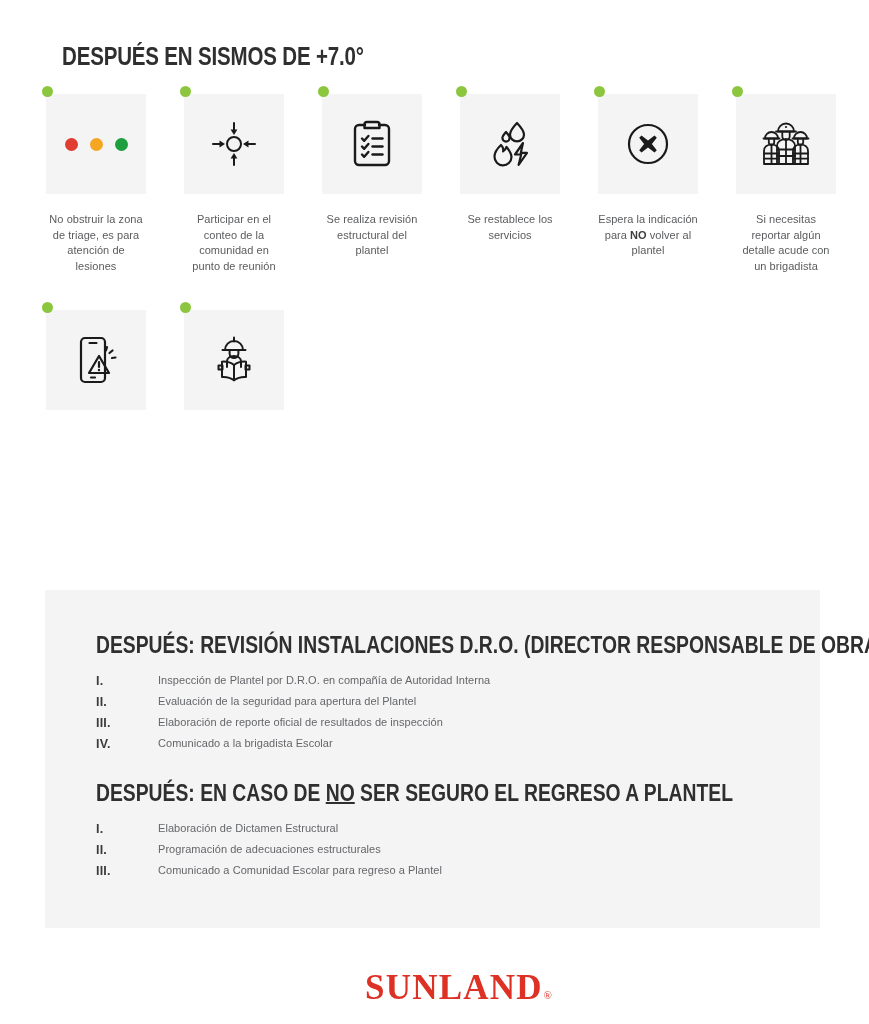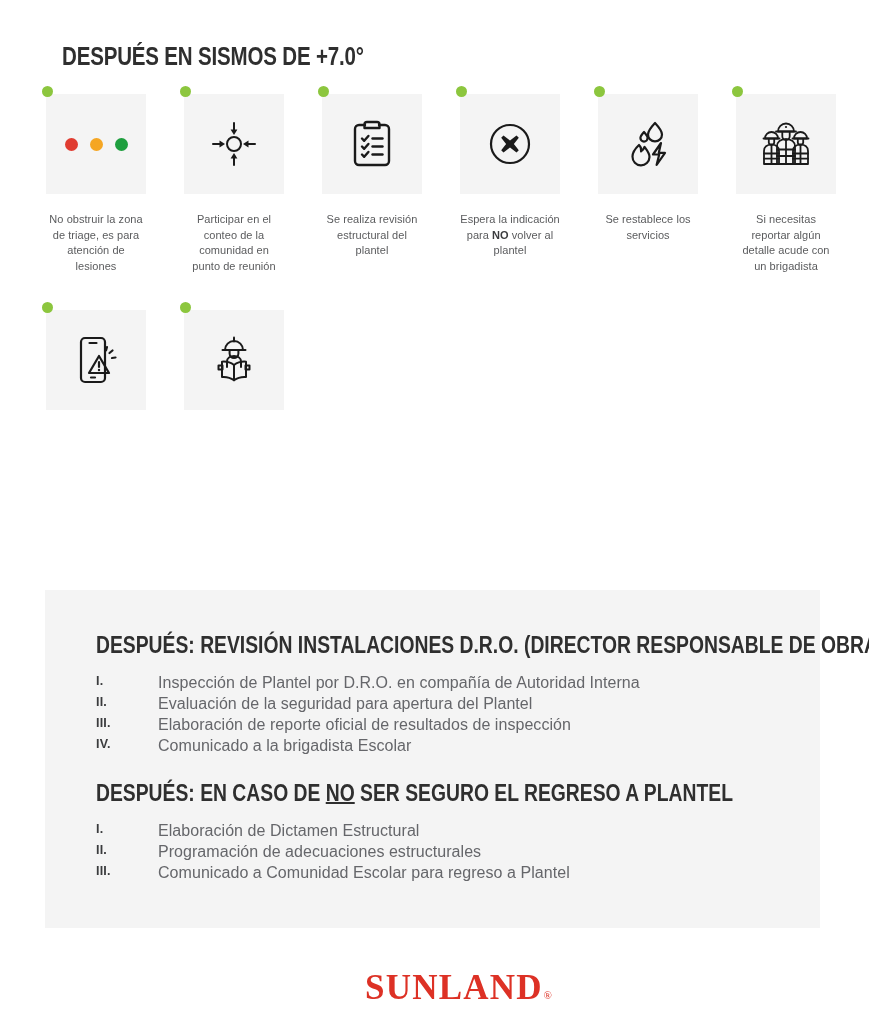--- a/index.html
+++ b/index.html
@@ -83,21 +83,21 @@
   .h2{top:190px;}
   .list{position:absolute;left:51px;}
   .list.a{top:84px;}
   .list.b{top:232px;}
   .li{display:flex;height:21px;align-items:flex-start;}
   .num{
     width:62px;flex:0 0 62px;
     font-size:12.5px;font-weight:bold;color:#3a3b3d;
     letter-spacing:0.2px;
   }
-  .txt{font-size:16px;color:#65666a;letter-spacing:0.05px;}
+  .txt{font-size:11px;color:#65666a;letter-spacing:0.05px;}
 
   
   .logo{
     position:absolute;left:0;right:0;top:968px;
     text-align:center;
     padding-left:48px;
   }
   .logo span{
     font-family:"Liberation Serif","DejaVu Serif",serif;
     font-weight:bold;
@@ -181,43 +181,43 @@
           </div>
         </div>
         <div class="caption">Se realiza revisión estructural del plantel</div>
       </div>
 
       <div class="cell">
         <div class="card-wrap">
           <div class="dot"></div>
           <div class="card">
             <svg width="50" height="50" viewBox="0 0 50 50">
-              <circle cx="25" cy="25" r="19" stroke="#1a1a1a" stroke-width="2.2" fill="none"></circle>
-              <path d="M18.5 16.5 L25 21.4 L31.5 16.5 L33.8 18.8 L28.9 25 L33.8 31.2 L31.5 33.5 L25 28.6 L18.5 33.5 L16.2 31.2 L21.1 25 L16.2 18.8 Z" fill="#1a1a1a"></path>
-            </svg>
-          </div>
-        </div>
-        <div class="caption"><span>Espera la indicación para </span><b>NO</b><span> volver al plantel</span></div>
-      </div>
-
-      <div class="cell">
-        <div class="card-wrap">
-          <div class="dot"></div>
-          <div class="card">
-            <svg width="50" height="50" viewBox="0 0 50 50">
               <g stroke="#1a1a1a" fill="none" stroke-width="2.2" stroke-linejoin="round" stroke-linecap="round">
                 <path d="M32 4 c0 0 -7 7.5 -7 11.4 a7 7 0 0 0 14 0 C39 11.5 32 4 32 4 Z"></path>
                 <path d="M21 13 c0 0 -3.6 4 -3.6 6 a3.6 3.6 0 0 0 7.2 0 C24.6 17 21 13 21 13 Z"></path>
                 <path d="M16 26 c-4.5 4.2 -6.5 8 -6.5 11.6 A8.5 8.5 0 0 0 26.5 38 c0 -4.4 -3.2 -7.6 -5 -10.2 c-0.9 2.6 -2.3 4 -3.4 4.6 C18.6 30.4 17.6 27.6 16 26 Z"></path>
                 <path d="M38 24 L30 35.5 h6.2 L33.6 46 L42 33.8 h-6.2 L38 24 Z"></path>
               </g>
             </svg>
           </div>
         </div>
         <div class="caption">Se restablece los servicios</div>
+      </div>
+
+      <div class="cell">
+        <div class="card-wrap">
+          <div class="dot"></div>
+          <div class="card">
+            <svg width="50" height="50" viewBox="0 0 50 50">
+              <circle cx="25" cy="25" r="19" stroke="#1a1a1a" stroke-width="2.2" fill="none"></circle>
+              <path d="M18.5 16.5 L25 21.4 L31.5 16.5 L33.8 18.8 L28.9 25 L33.8 31.2 L31.5 33.5 L25 28.6 L18.5 33.5 L16.2 31.2 L21.1 25 L16.2 18.8 Z" fill="#1a1a1a"></path>
+            </svg>
+          </div>
+        </div>
+        <div class="caption"><span>Espera la indicación para </span><b>NO</b><span> volver al plantel</span></div>
       </div>
 
       <div class="cell">
         <div class="card-wrap">
           <div class="dot"></div>
           <div class="card">
             <svg width="54" height="48" viewBox="0 0 54 48">
               <g stroke="#1a1a1a" fill="none" stroke-width="1.8" stroke-linejoin="round" stroke-linecap="round">
 
                 <path d="M6 18.5 a6.5 6.5 0 0 1 13 0 Z"></path>

